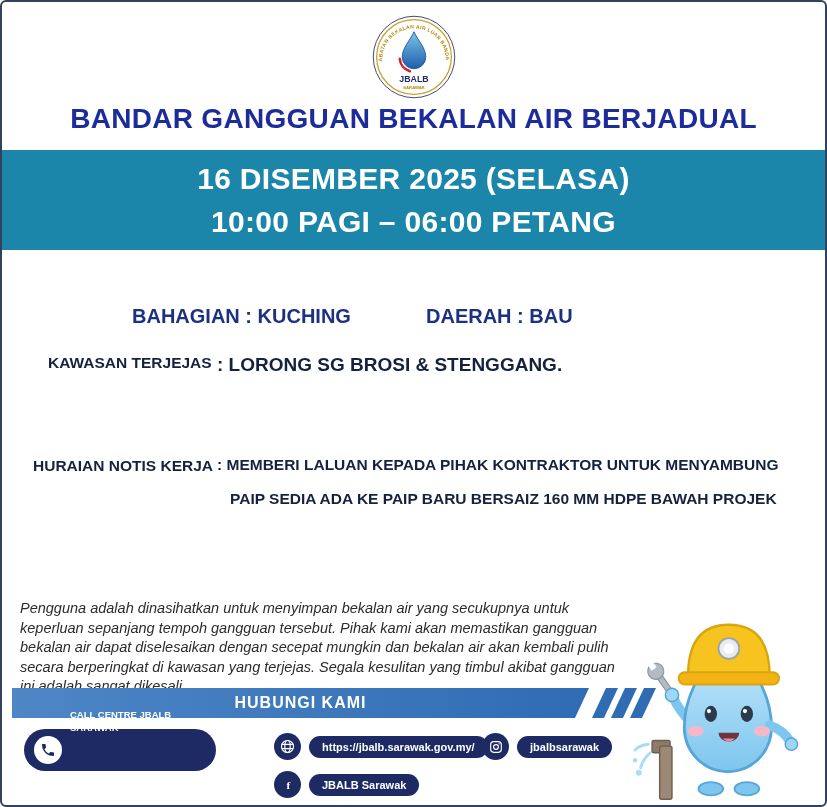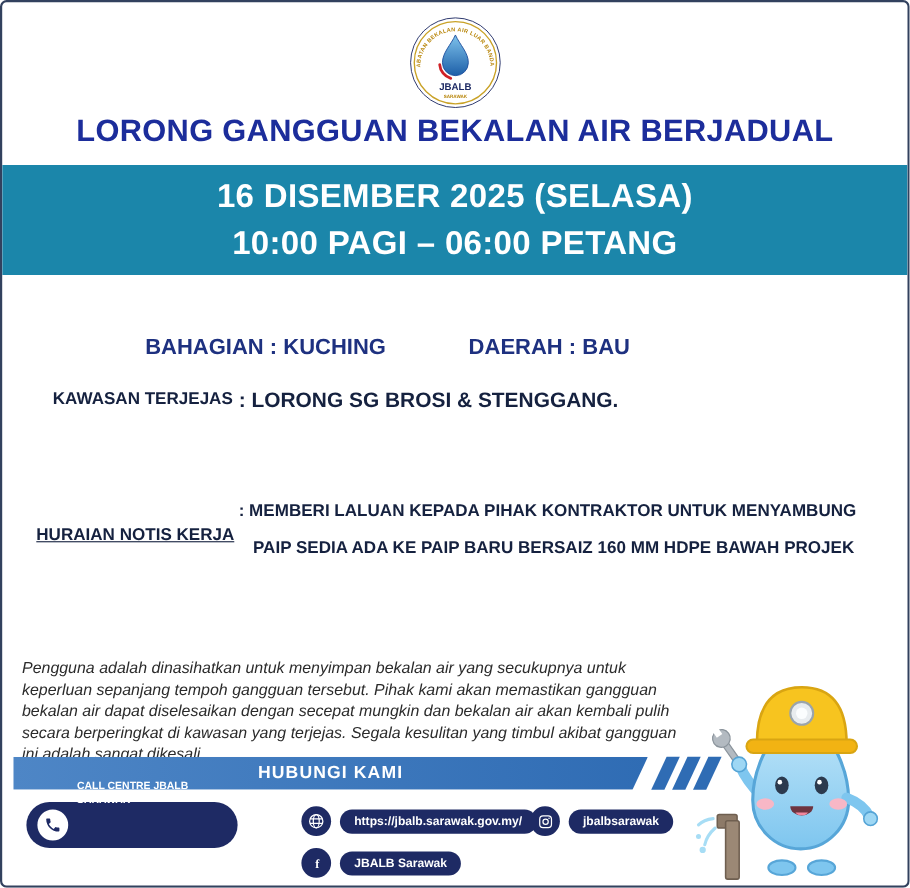--- a/index.html
+++ b/index.html
@@ -20,21 +20,21 @@
     align-items:center; justify-content:center; gap:9px; }
   .band-line { font-size:30px; font-weight:bold; letter-spacing:.3px; }
   
   .region-row span { position:absolute; font-size:20px; font-weight:bold; color:var(--section-blue,#1e3180); }
   .bahagian { left:130px; top:303px; }
   .daerah  { left:424px; top:303px; }
   
   .field-label { position:absolute; font-size:15.5px; font-weight:bold; color:var(--dark-navy-text,#15213f); }
   .kawasan-label { left:46px; top:352px; }
   .kawasan-value { position:absolute; left:215px; top:352px; font-size:19px; font-weight:bold; color:var(--dark-navy-text,#15213f); }
-  .huraian-label { left:31px; top:476px;text-decoration:underline; }
+  .huraian-label { left:31px; top:455px; }
   .huraian-lines { position:absolute; left:215px; top:446px; width:575px; }
   .huraian-line { font-size:15.5px; font-weight:bold; color:var(--dark-navy-text,#15213f); line-height:34px; }
   .huraian-line.indent { padding-left:13px; }
   
   .disclaimer { position:absolute; left:18px; top:597px; width:603px;
     font-size:14.5px; font-style:italic; color:#2b2b2b; line-height:19.5px; }
   
   .contact-banner { position:absolute; left:10px; top:686px; width:577px; height:30px;
     background:linear-gradient(90deg,#4e86c6,var(--contact-blue,#2f6cb4));
     clip-path:polygon(0 0,100% 0,calc(100% - 14px) 100%,0 100%);
@@ -82,21 +82,21 @@
       <text font-size="6" fill="#b8860b" font-weight="bold" letter-spacing="0.4">
         <textPath href="#arcT" startOffset="50%" text-anchor="middle">JABATAN BEKALAN AIR LUAR BANDAR</textPath>
       </text>
       <path d="M50 20 C 45 31 36 39 36 50 a14 14 0 0 0 28 0 C 64 39 55 31 50 20 Z" fill="url(#dropGrad)" stroke="#1d4f9e" stroke-width="1"></path>
       <path d="M33 52 a17 17 0 0 0 12 15" fill="none" stroke="#cf2026" stroke-width="3" stroke-linecap="round"></path>
       <text x="50" y="80" text-anchor="middle" font-size="10.5" font-weight="bold" fill="#1e2a64">JBALB</text>
       <text x="50" y="88" text-anchor="middle" font-size="5" font-weight="bold" fill="#b8860b">SARAWAK</text>
     </svg>
   </div>
 
-  <h1 class="title">LORONG GANGGUAN BEKALAN AIR BERJADUAL</h1>
+  <h1 class="title">BANDAR GANGGUAN BEKALAN AIR BERJADUAL</h1>
 
   <div class="band">
     <div class="band-line">16 DISEMBER 2025 (SELASA)</div>
     <div class="band-line">10:00 PAGI – 06:00 PETANG</div>
   </div>
 
   <div class="region-row">
     <span class="bahagian">BAHAGIAN : KUCHING</span>
     <span class="daerah">DAERAH : BAU</span>
   </div>

